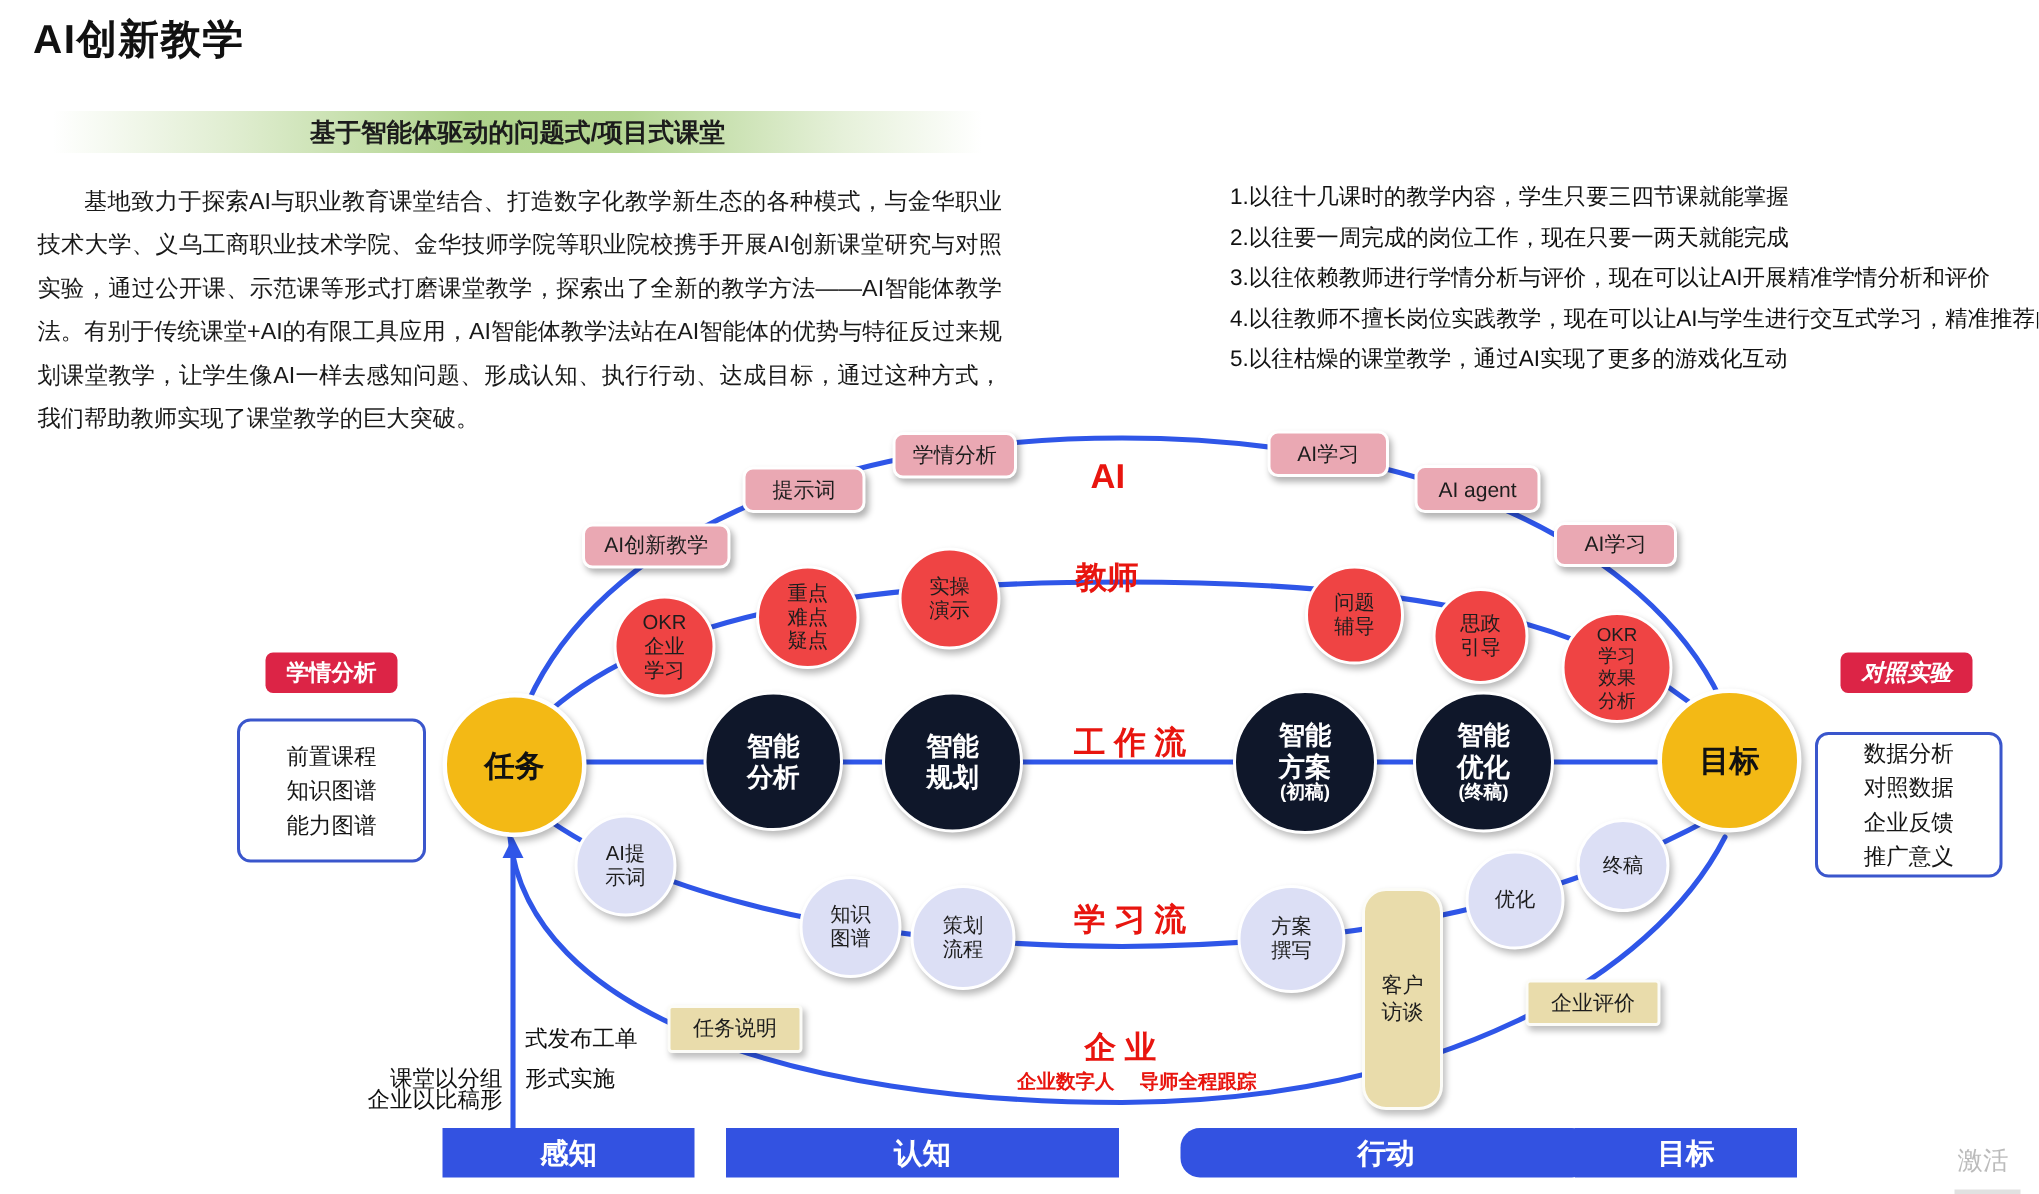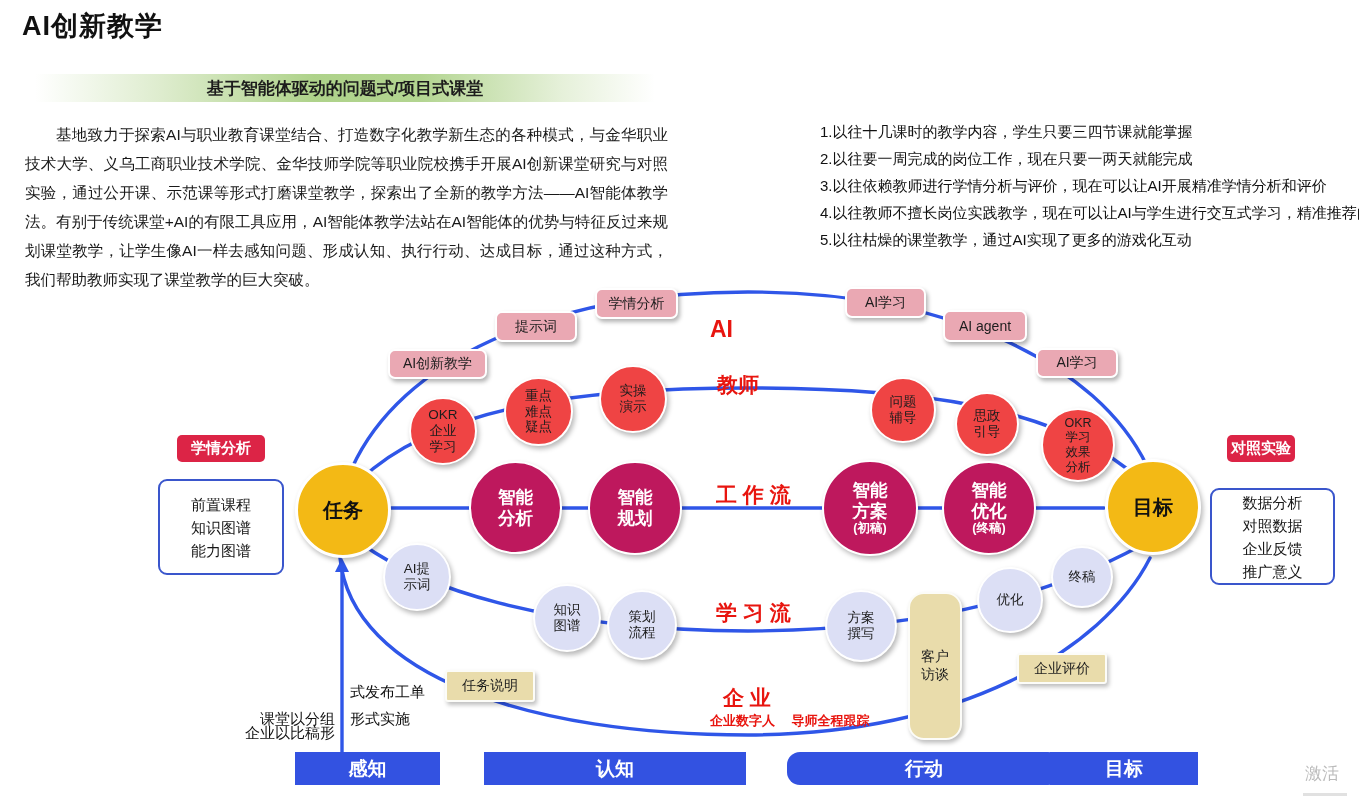--- a/index.html
+++ b/index.html
@@ -13,21 +13,21 @@
      font-size:17px;font-weight:bold;color:#1c1c1c;}
   .intro{left:25px;top:120px;width:643px;font-size:15.5px;line-height:29px;text-align:justify;text-indent:2em;color:#191919;}
   .highlights{left:820px;top:118px;font-size:15px;line-height:27px;color:#111;}
   .highlights div{white-space:nowrap;}
   
   svg.arcs{position:absolute;left:0;top:0;}
   .circle{position:absolute;border-radius:50%;display:flex;flex-direction:column;align-items:center;justify-content:center;
      text-align:center;box-sizing:border-box;border:2.5px solid #fff;box-shadow:2px 3px 5px rgba(0,0,0,.28);white-space:pre-line;}
   .green{background:#ef4444;font-size:13.5px;line-height:1.18;color:#1d1d1d;}
   .lav{background:#dcdff5;font-size:13.5px;line-height:1.22;color:#1d1d1d;}
-  .blue-c{background:#be185d;color:#fff;font-weight:bold;font-size:17.5px;line-height:1.18;}
+  .blue-c{background:#0f172a;color:#fff;font-weight:bold;font-size:17.5px;line-height:1.18;}
   .blue-c .sub{font-size:12.5px;font-weight:bold;}
   .yellow{background:#f3b915;color:#111;font-weight:bold;font-size:20px;border-width:3px;}
   .pinkbox{position:absolute;background:#eaa8b3;border:2px solid #fff;border-radius:7px;box-shadow:2px 3px 4px rgba(0,0,0,.3);
      display:flex;align-items:center;justify-content:center;font-size:14px;color:#1d1d1d;box-sizing:border-box;}
   .beigebox{position:absolute;background:#e9dcab;border:2px solid #fcfcf8;box-shadow:2px 3px 4px rgba(0,0,0,.25);
      display:flex;align-items:center;justify-content:center;font-size:14px;color:#1d1d1d;box-sizing:border-box;white-space:pre-line;text-align:center;}
   .badge{position:absolute;background:#dc2446;color:#fff;font-weight:bold;font-size:15px;border-radius:5px;
      display:flex;align-items:center;justify-content:center;}
   .wbox{position:absolute;background:#fff;border:2px solid #3a56cc;border-radius:9px;font-size:15px;line-height:23px;
      display:flex;align-items:center;justify-content:center;text-align:center;white-space:pre-line;color:#161616;box-sizing:border-box;}
@@ -61,26 +61,26 @@
       <path d="M 352 468 C 400 362, 545 292, 748 292 C 951 292, 1098 364, 1147 466"></path>
       <path d="M 360 480 C 440 404, 590 388, 748 388 C 910 388, 1055 404, 1138 478"></path>
       <path d="M 391 508 L 1104 508"></path>
       <path d="M 362 544 C 420 586, 540 630, 748 631 C 945 630, 1062 588, 1140 546"></path>
       <path d="M 340 558 C 352 676, 530 735, 748 735 C 958 734, 1102 652, 1150 558"></path>
       <path d="M 342 752 L 342 572"></path>
     </g>
     <path d="M 342 558 l -7 14 h 14 z" fill="#2f56e8"></path>
   </svg>
 
-  <div class="flow-label" style="left:710px;top:304px;font-size:23px;margin-top:12px;">AI</div>
+  <div class="flow-label" style="left:727px;top:304px;font-size:23px;">AI</div>
   <div class="flow-label" style="left:717px;top:371px;font-size:21px;">教师</div>
   <div class="flow-label" style="left:716px;top:481px;font-size:21px;">工 作 流</div>
   <div class="flow-label" style="left:716px;top:599px;font-size:21px;">学 习 流</div>
   <div class="flow-label" style="left:723px;top:684px;font-size:21px;">企 业</div>
-  <div class="flow-label" style="left:678px;top:712px;font-size:13px;margin-left:32px;">企业数字人　 导师全程跟踪</div>
+  <div class="flow-label" style="left:678px;top:712px;font-size:13px;">企业数字人　 导师全程跟踪</div>
 
   <div class="pinkbox" style="left:595px;top:288px;width:83px;height:31px;">学情分析</div>
   <div class="pinkbox" style="left:495px;top:311px;width:82px;height:31px;">提示词</div>
   <div class="pinkbox" style="left:388px;top:349px;width:99px;height:30px;">AI创新教学</div>
   <div class="pinkbox" style="left:845px;top:287px;width:81px;height:31px;">AI学习</div>
   <div class="pinkbox" style="left:943px;top:310px;width:84px;height:32px;">AI agent</div>
   <div class="pinkbox" style="left:1036px;top:348px;width:82px;height:30px;">AI学习</div>
 
   <div class="circle green" style="left:409px;top:397px;width:68px;height:68px;">OKR
 企业
@@ -129,32 +129,32 @@
 
   <div class="beigebox" style="left:445px;top:670px;width:90px;height:32px;border-radius:3px;">任务说明</div>
   <div class="beigebox" style="left:908px;top:592px;width:54px;height:148px;border-radius:16px;">客户
 访谈</div>
   <div class="beigebox" style="left:1017px;top:653px;width:90px;height:31px;border-radius:3px;">企业评价</div>
 
   <div class="badge" style="left:177px;top:435px;width:88px;height:27px;">学情分析</div>
   <div class="wbox" style="left:158px;top:479px;width:126px;height:96px;">前置课程
 知识图谱
 能力图谱</div>
-  <div class="badge" style="left:1227px;top:435px;width:68px;height:27px;">对照实验</div>
+  <div class="badge" style="left:1227px;top:435px;width:88px;height:27px;font-style:italic;">对照实验</div>
   <div class="wbox" style="left:1210px;top:488px;width:125px;height:97px;">数据分析
 对照数据
 企业反馈
 推广意义</div>
 
   <div class="note" style="left:245px;top:683px;margin-top:41px;">企业以比稿形</div>
   <div class="note" style="left:350px;top:683px;">式发布工单</div>
   <div class="note" style="left:260px;top:710px;">课堂以分组</div>
   <div class="note" style="left:350px;top:710px;">形式实施</div>
 
-  <div class="bar" style="left:295px;top:752px;width:145px;">感知</div>
+  <div class="bar" style="left:295px;top:752px;width:168px;">感知</div>
   <div class="bar" style="left:484px;top:752px;width:262px;">认知</div>
   <div class="bar" style="left:787px;top:752px;width:274px;border-radius:13px;">行动</div>
   <div class="bar" style="left:1050px;top:752px;width:148px;">目标</div>
 
   <div class="watermark" style="left:1305px;top:762px;">激活</div>
   <div class="watermark-frag" style="left:1303px;top:793px;"></div>
 
 </div>
 
 </body></html>

